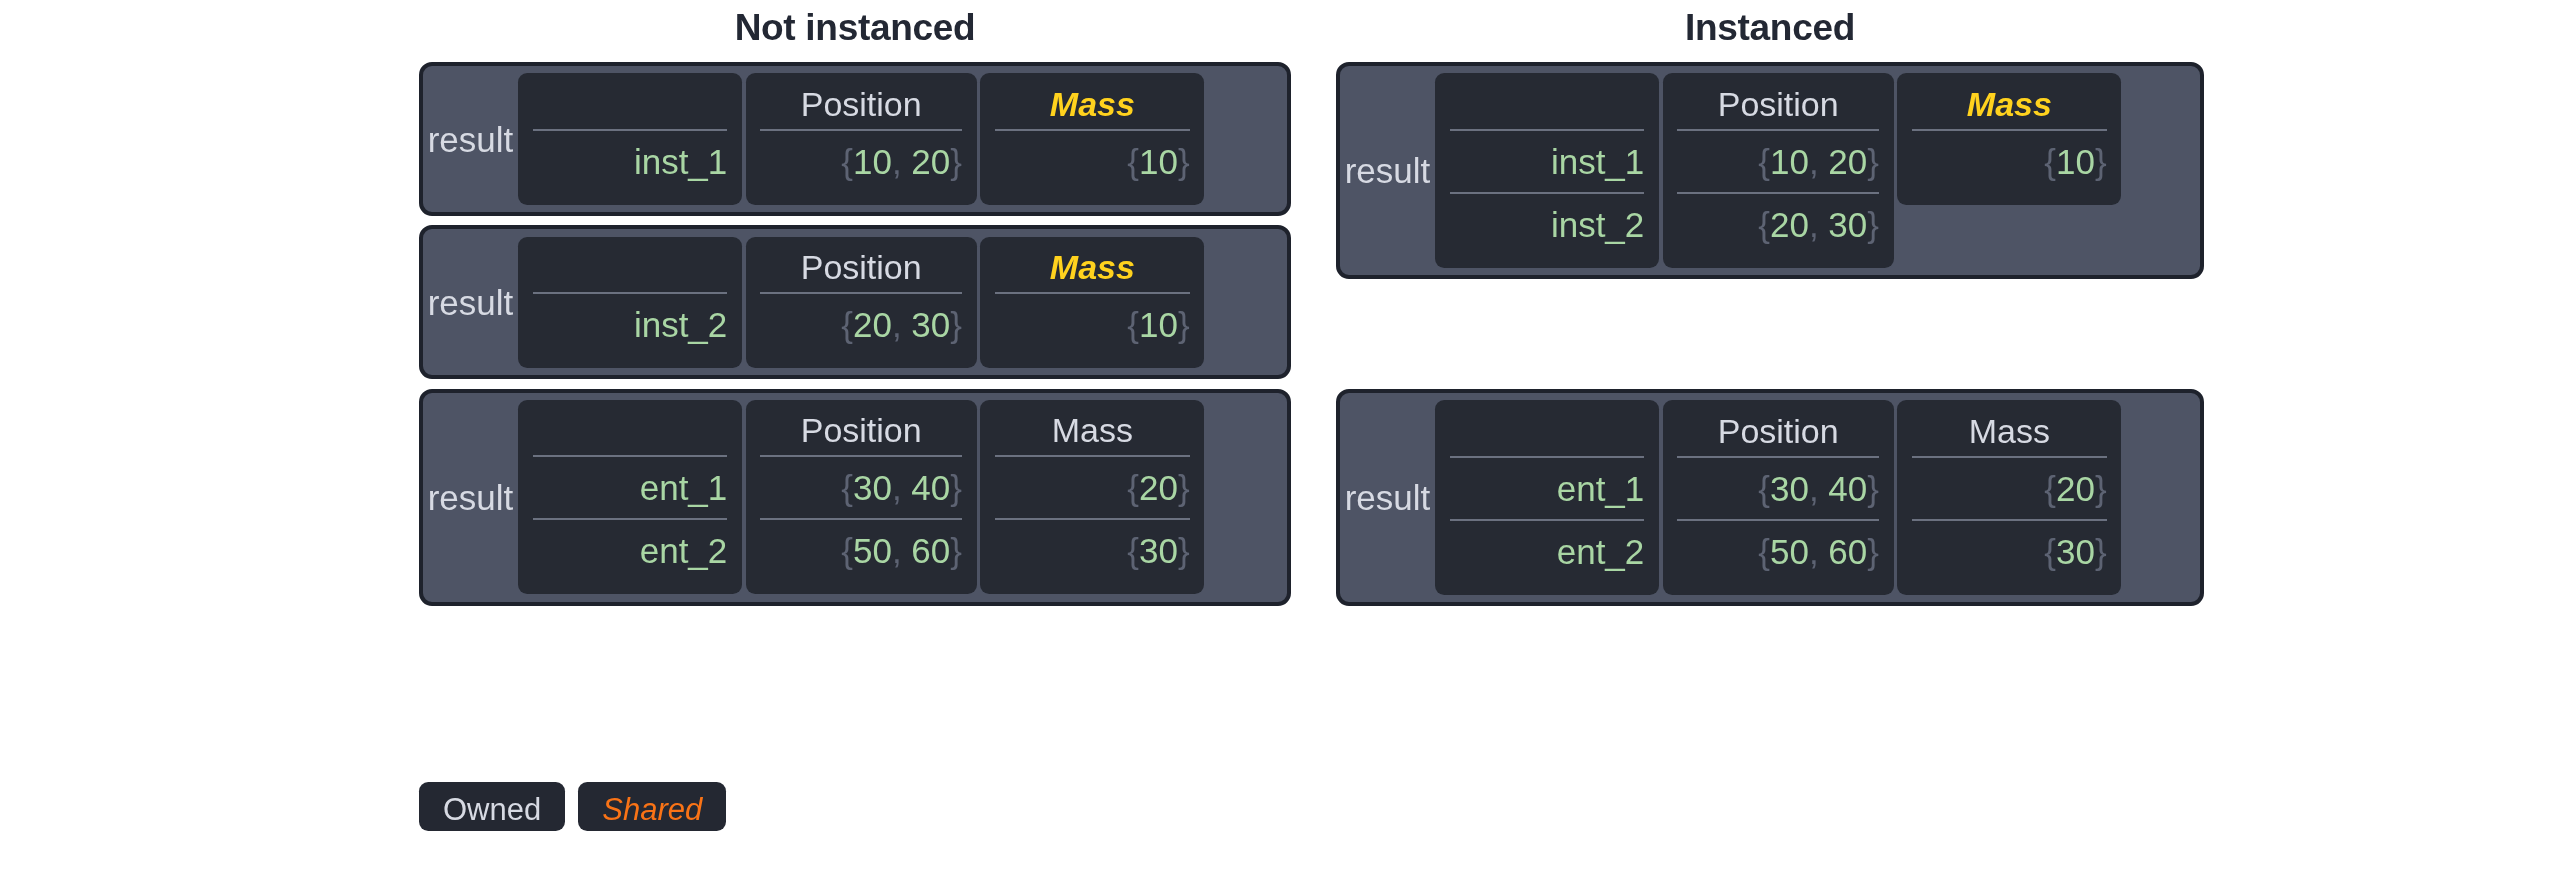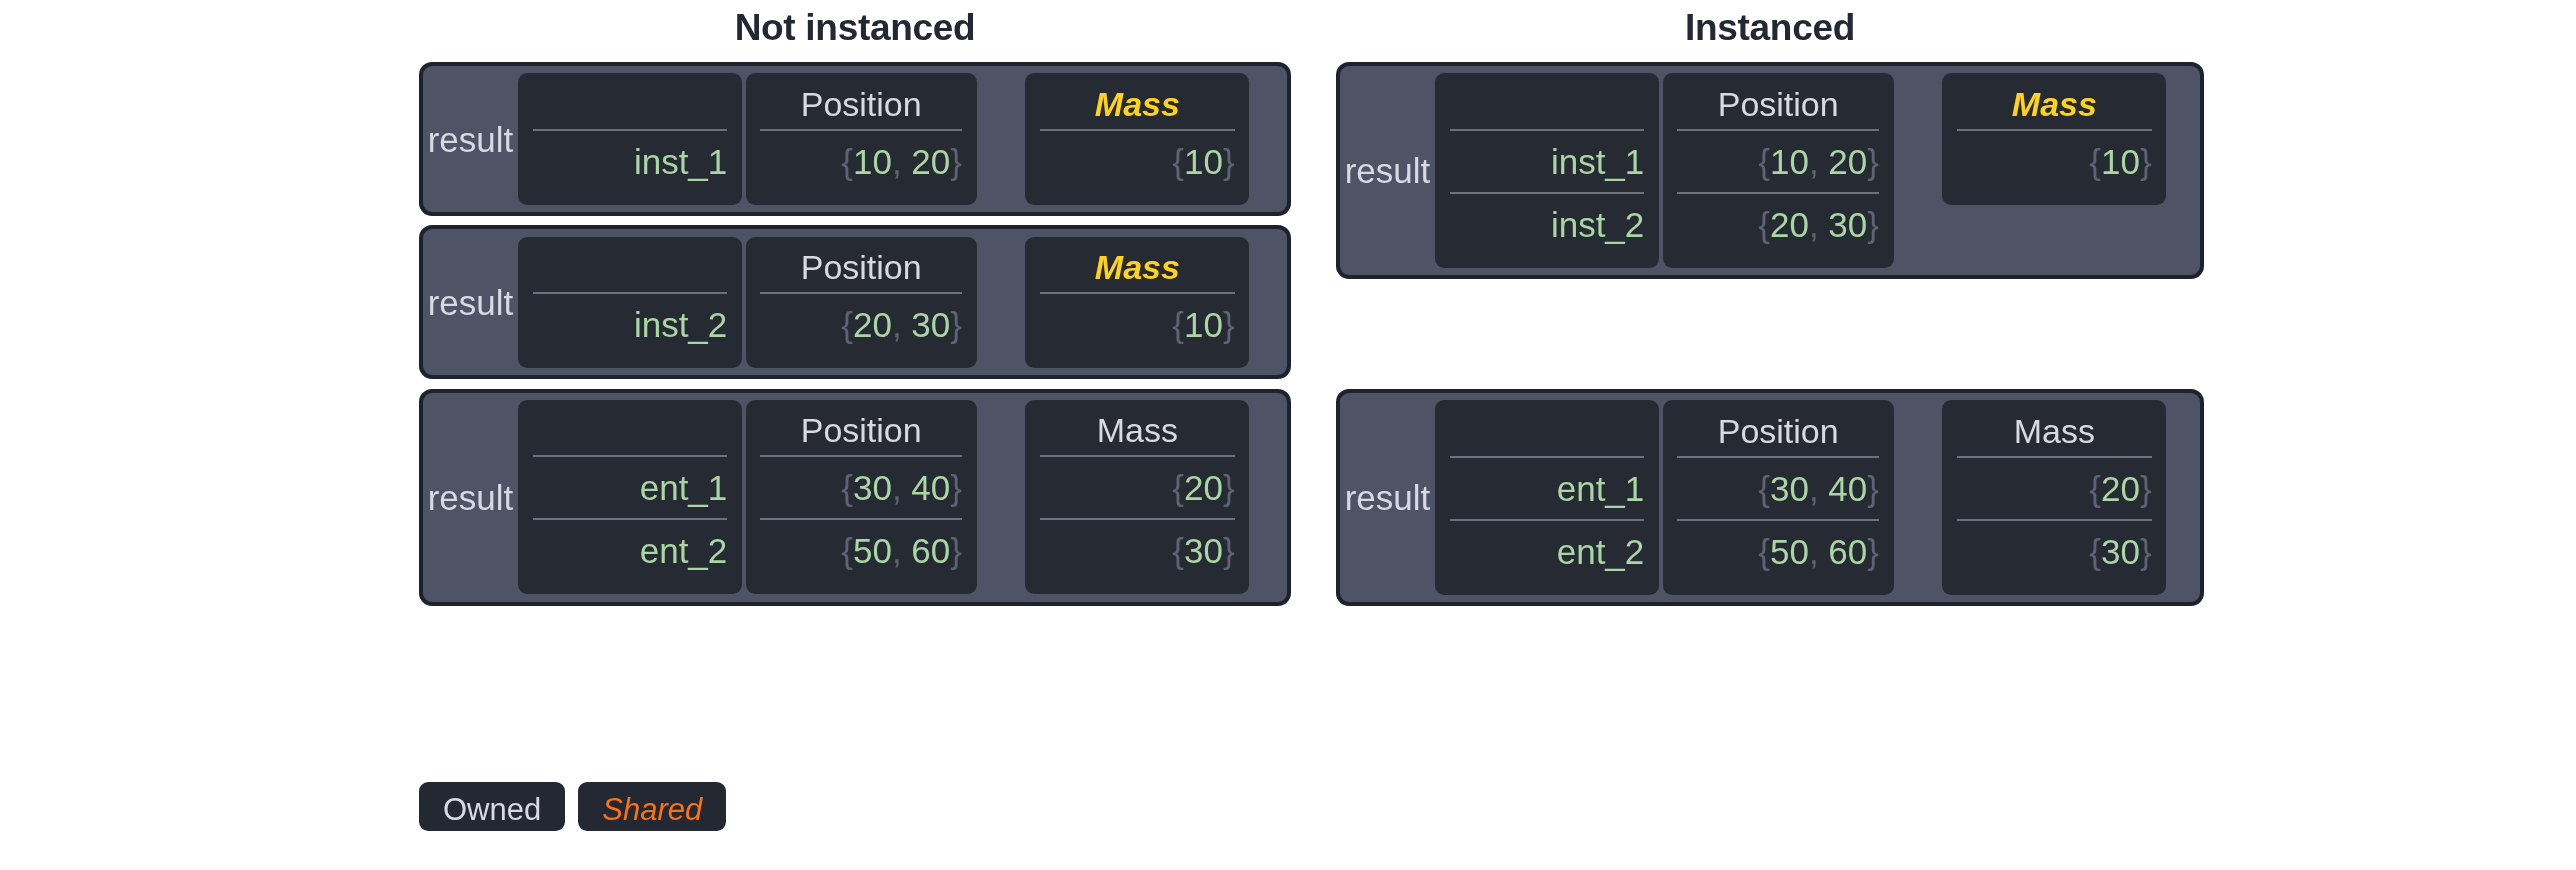--- a/index.html
+++ b/index.html
@@ -58,21 +58,21 @@
     border-radius:9.2px;
     box-sizing:border-box;
     display:flex;
     flex-direction:column;
     align-items:stretch;
     padding:5.5px 14.7px 13px 14.7px;
     min-width:0;
   }
   .dcol.name{flex:0 0 224px;}
   .dcol.position{flex:0 0 231px;}
-  .dcol.mass{flex:0 0 224px;margin-left:45px;}
+  .dcol.mass{flex:0 0 224px;}
 
   .dhead{
     height:50px;line-height:50px;
     text-align:center;
     font-size:34px;
     color:#d7dae3;
     white-space:nowrap;
     overflow:hidden;
   }
   .dhead.shared{color:#ffd21e;font-style:italic;font-weight:bold;}

